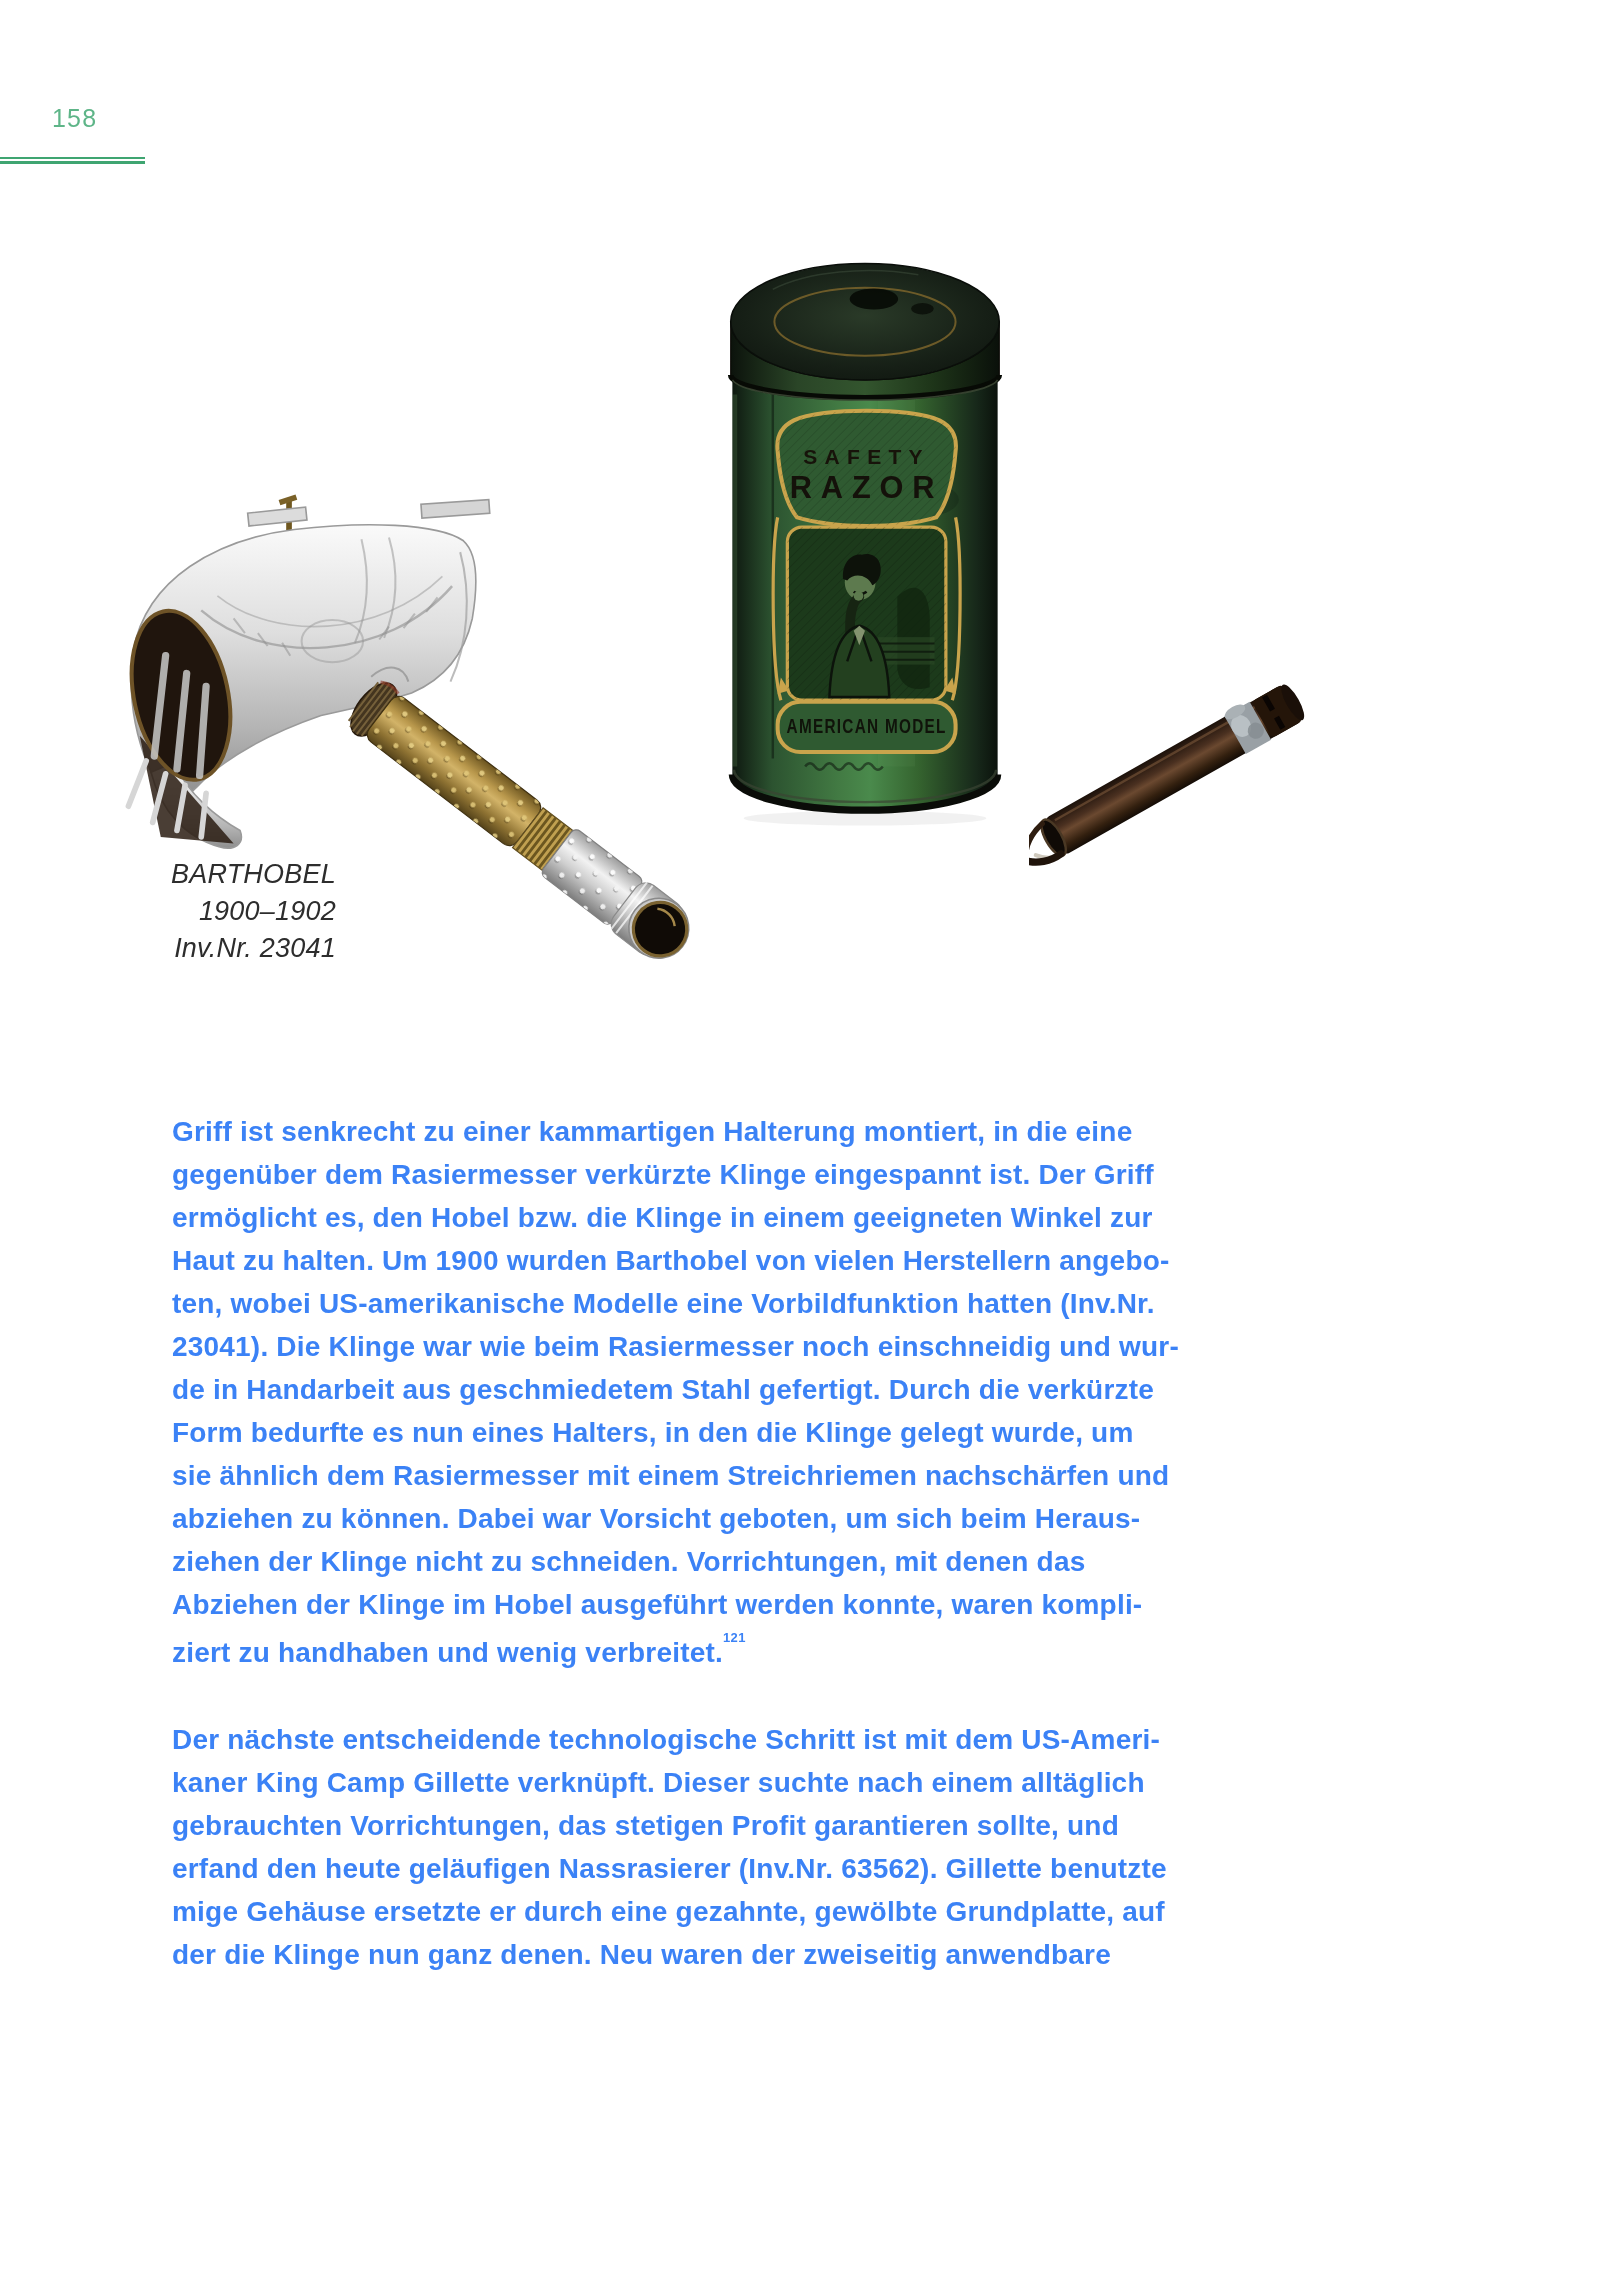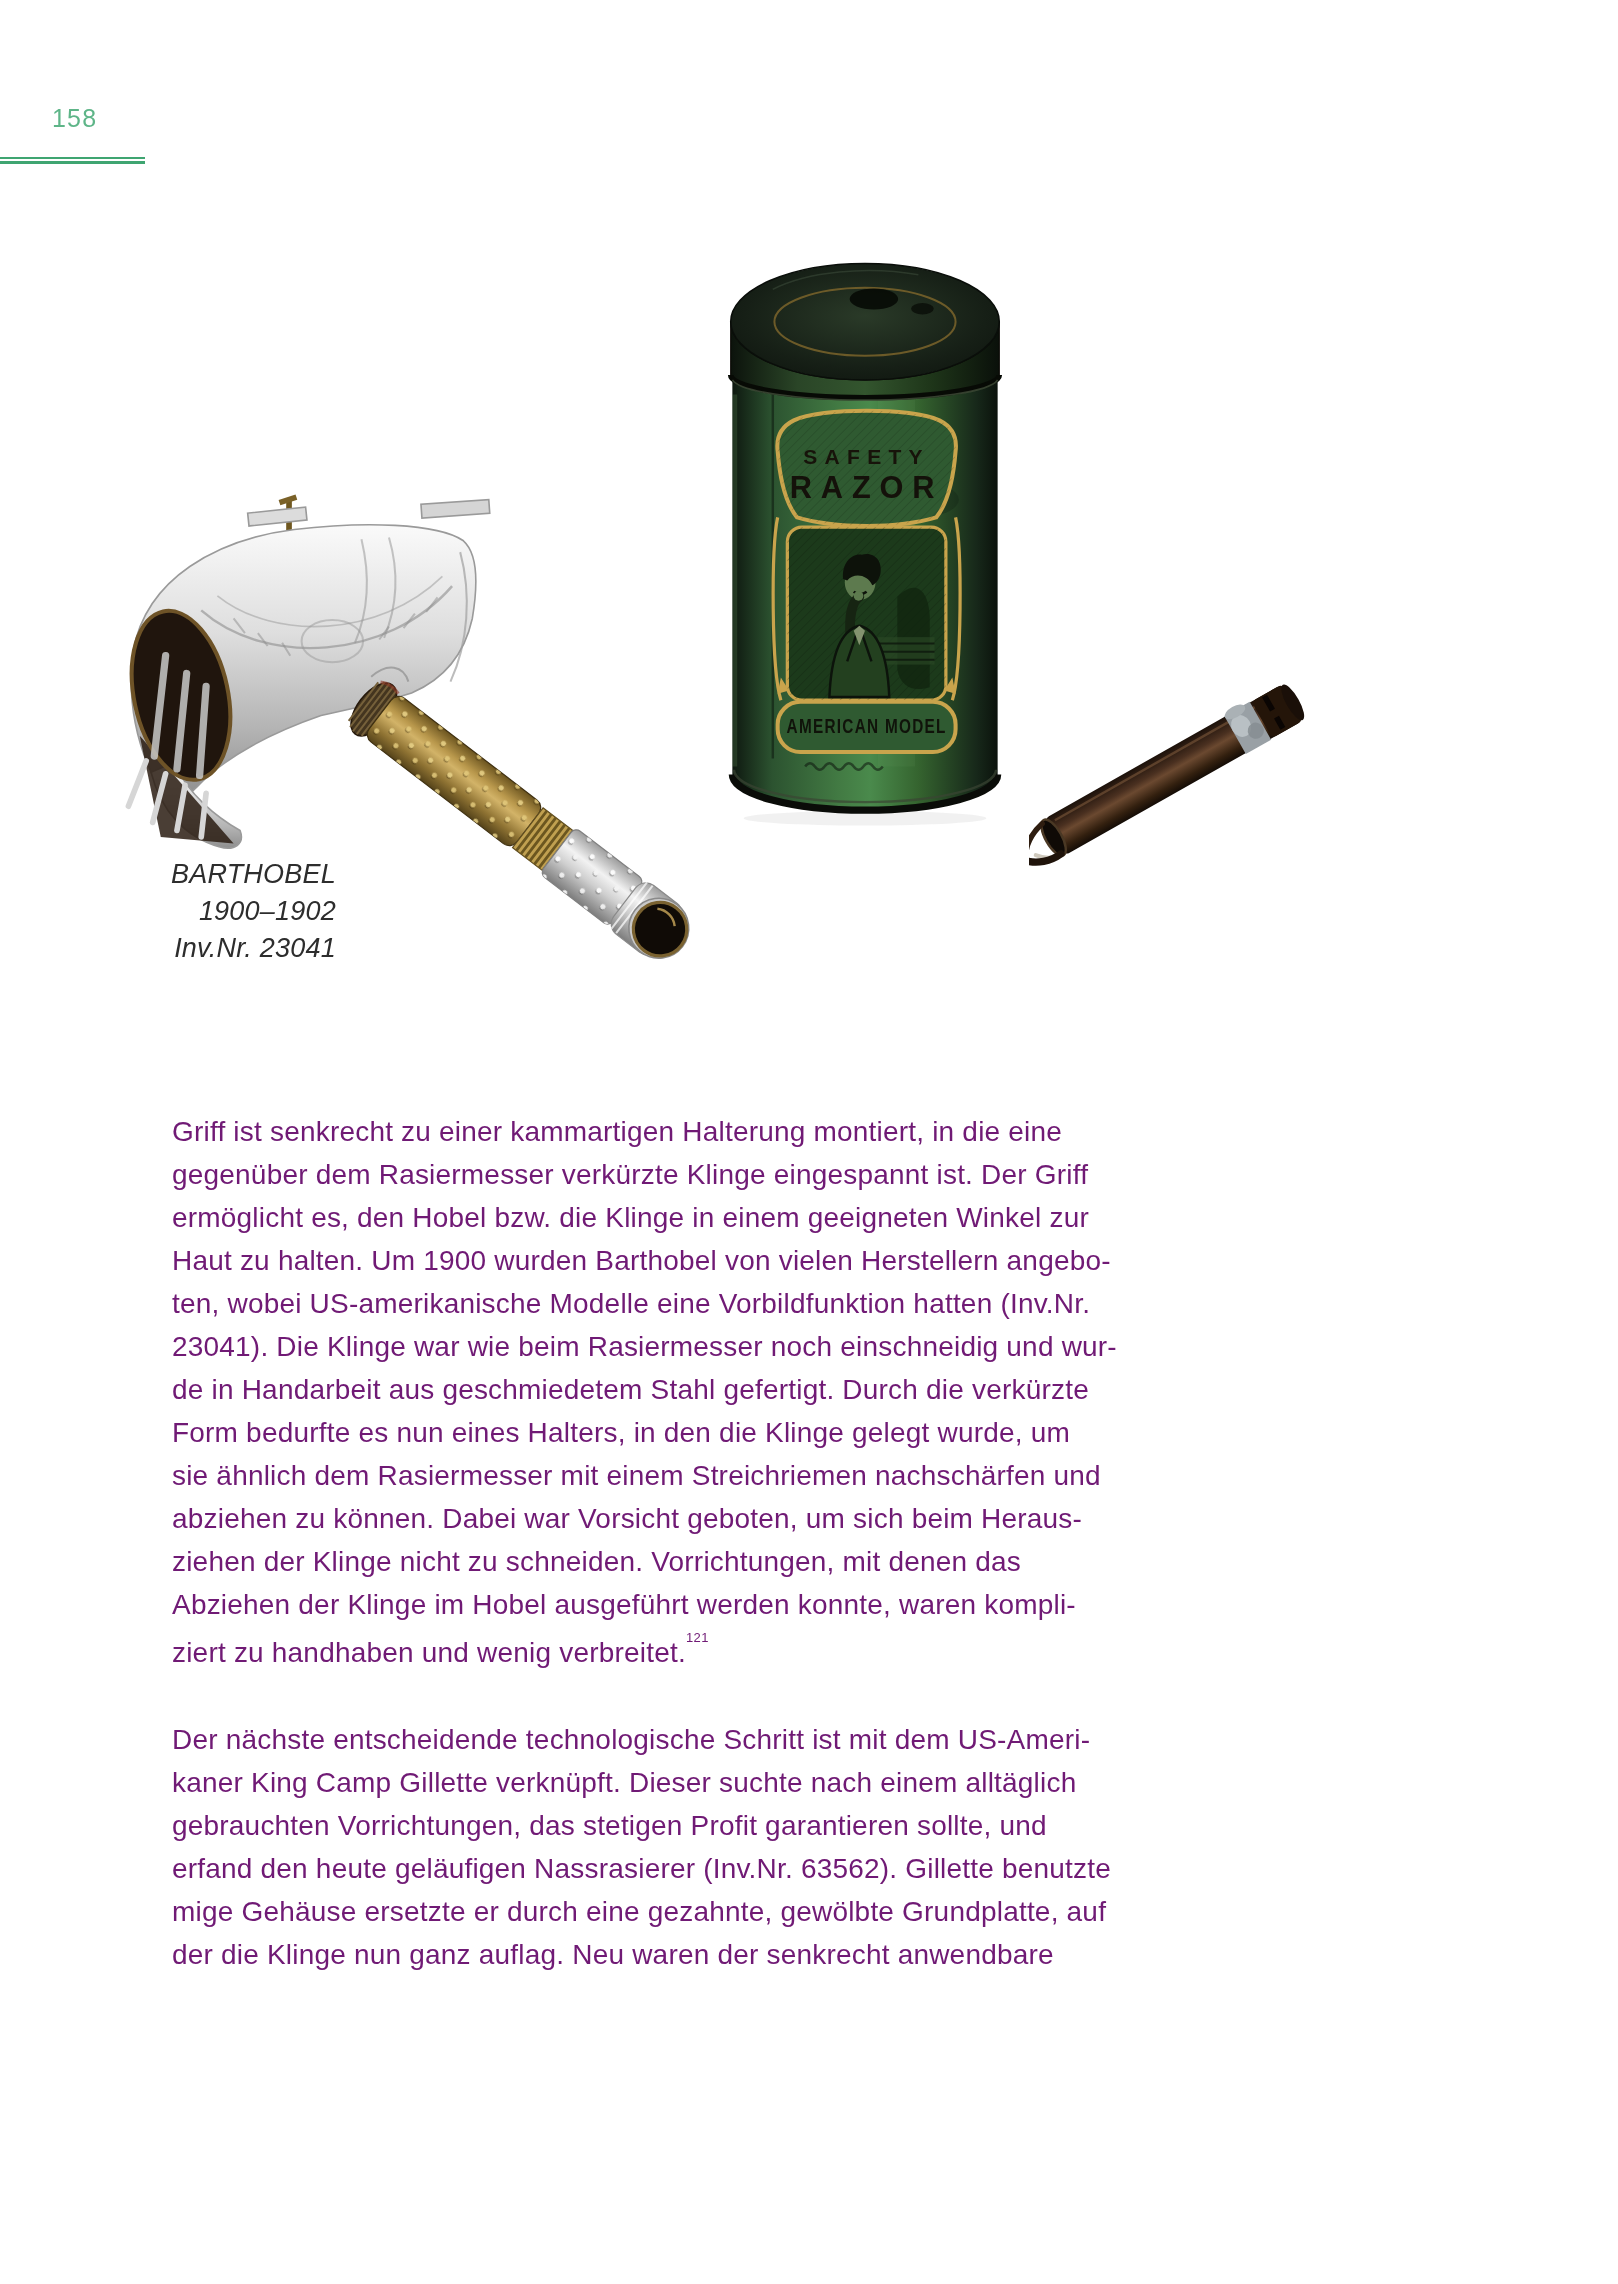--- a/index.html
+++ b/index.html
@@ -5,22 +5,22 @@
   html,body{margin:0;padding:0;background:#ffffff;}
   .page{position:relative;width:1471px;height:2284px;background:#ffffff;overflow:hidden;
         font-family:"Liberation Sans",sans-serif;}
   .pagenum{position:absolute;left:52px;top:104px;font-size:25px;letter-spacing:1.2px;
            color:#5eb588;font-weight:400;}
   .rule{position:absolute;left:0;top:157px;width:145px;height:6.5px;
         background:linear-gradient(to bottom,#3fa571 0 2px,#ffffff 2px 4.4px,#3fa571 4.4px 6.5px);}
   .photo-svg{position:absolute;}
   .caption{position:absolute;left:171px;top:856px;margin:0;font-style:italic;
            font-size:27px;line-height:37px;color:#2d2d2d;letter-spacing:0.2px;text-align:right;}
-  .bodytext{position:absolute;left:172px;color:#701a75;font-size:28px;line-height:43px;
-            font-weight:400;letter-spacing:0.2px;white-space:nowrap;}
+  .bodytext{position:absolute;left:172px;color:#3b82f6;font-size:28px;line-height:43px;
+            font-weight:700;letter-spacing:0.2px;white-space:nowrap;}
   .para1{top:1110px;}
   .para2{top:1718px;}
   .fnref{font-size:13px;position:relative;top:-10.5px;letter-spacing:0.4px;}
 </style>
 </head>
 <body>
 
 <div class="page">
 
   <div class="pagenum">158</div>
@@ -276,17 +276,17 @@
     <div class="line">Abziehen der Klinge im Hobel ausgeführt werden konnte, waren kompli-</div>
     <div class="line"><span>ziert zu handhaben und wenig verbreitet.</span><sup class="fnref">121</sup></div>
   </div>
 
   <div class="bodytext para2">
     <div class="line">Der nächste entscheidende technologische Schritt ist mit dem US-Ameri-</div>
     <div class="line">kaner King Camp Gillette verknüpft. Dieser suchte nach einem alltäglich</div>
     <div class="line">gebrauchten Vorrichtungen, das stetigen Profit garantieren sollte, und</div>
     <div class="line">erfand den heute geläufigen Nassrasierer (Inv.Nr. 63562). Gillette benutzte</div>
     <div class="line">mige Gehäuse ersetzte er durch eine gezahnte, gewölbte Grundplatte, auf</div>
-    <div class="line">der die Klinge nun ganz auflag. Neu waren der senkrecht anwendbare</div>
+    <div class="line">der die Klinge nun ganz denen. Neu waren der zweiseitig anwendbare</div>
   </div>
 
 </div>
 
 
 </body></html>

